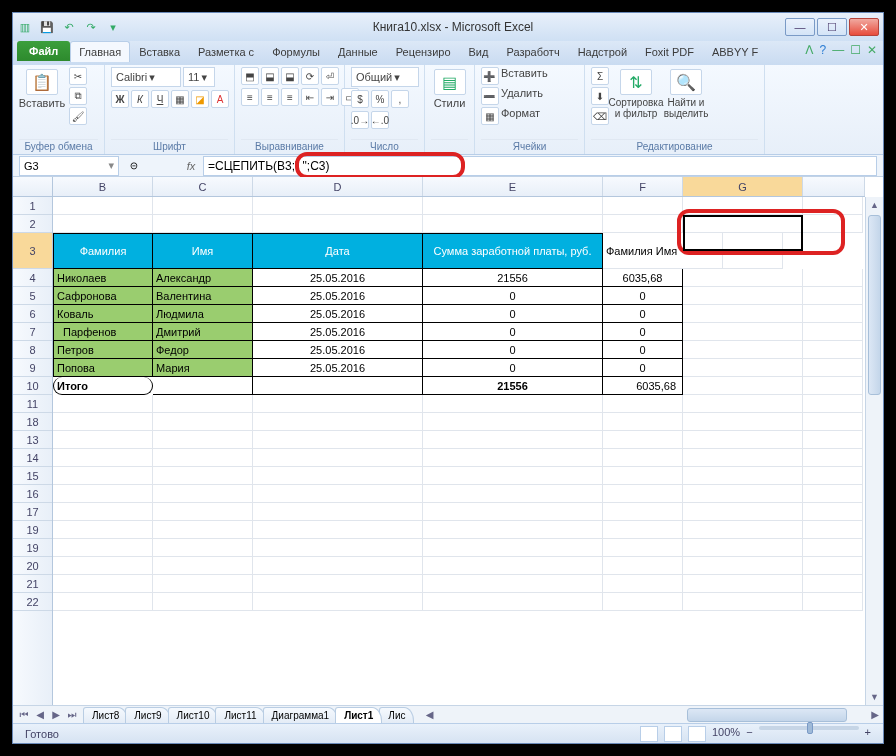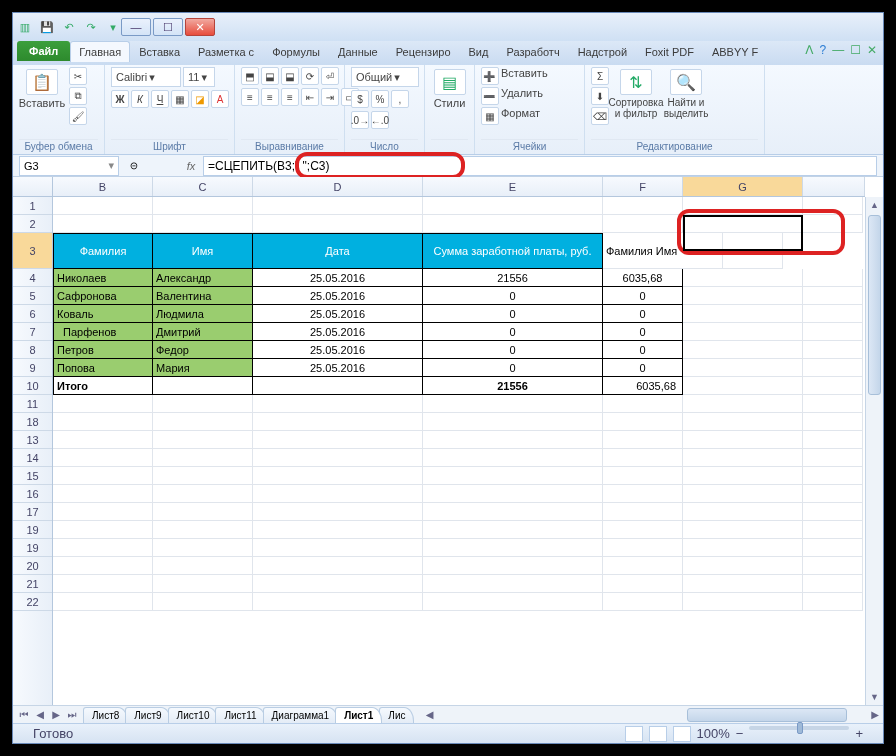--- a/index.html
+++ b/index.html
@@ -67,41 +67,42 @@
 .hscroll-row { position:absolute; left:0; right:0; bottom:0; height:18px; background:#eef3f9; border-top:1px solid #c6d5e6; display:flex; font-size:10px; }
 .tab-nav { display:flex; align-items:center; padding:0 4px; gap:2px; }
 .tab-nav span { width:14px; text-align:center; cursor:pointer; color:#668; }
 .sheet-tabs { display:flex; align-items:flex-end; }
 .sheet-tab { padding:2px 8px; border:1px solid #b9cde3; border-bottom:none; background:linear-gradient(#f5f9fe,#e4ecf6); border-top-left-radius:3px; border-top-right-radius:10px 14px; margin-right:-3px; cursor:pointer; }
 .sheet-tab.active { background:#fff; font-weight:bold; z-index:2; position:relative; }
 .hscroll-track { flex:1; margin-left:10px; display:flex; align-items:center; }
 .hscroll-track .thumb { width:160px; height:14px; background:linear-gradient(#dce7f5,#c4d6ea); border:1px solid #a7bfd9; border-radius:3px; margin-left:auto; margin-right:20px; }
 .hscroll-track .arr { width:16px; text-align:center; color:#668; }
 
-.status-bar { height:20px; background:linear-gradient(#e9f1fb,#d6e3f2); border-top:1px solid #b8cee8; display:flex; align-items:center; font-size:13px; color:#446; padding:0 20px; }
+.status-bar { height:20px; background:linear-gradient(#e9f1fb,#d6e3f2); border-top:1px solid #b8cee8; display:flex; align-items:center; font-size:11px; color:#446; padding:0 12px; }
 .status-bar .right { margin-left:auto; display:flex; gap:6px; align-items:flex-start; }
 .zoom-slider { width:100px; height:4px; background:#c6d5e6; position:relative; border-radius:2px; }
 .zoom-slider .knob { position:absolute; left:48px; top:-4px; width:6px; height:12px; background:#9fbad8; border:1px solid #7a9ac6; border-radius:2px; }
 .view-btn { width:18px; height:16px; border:1px solid #b8cee8; background:#fff; cursor:pointer; }
 .qat-ic { width:16px; height:16px; display:inline-flex; align-items:center; justify-content:center; font-size:11px; color:#3a6; }
 </style>
 </head>
 <body>
 
 <div class="outer">
 <div class="window">
 
   <div class="title-bar">
     <span class="qat-ic">▥</span>
     <div class="qat">
       <span class="qat-ic">💾</span>
       <span class="qat-ic">↶</span>
       <span class="qat-ic">↷</span>
       <span class="qat-ic">▾</span>
     </div>
+    <div class="title">Книга10.xlsx - Microsoft Excel</div>
     <div class="win-controls">
       <div class="win-btn">—</div>
       <div class="win-btn">☐</div>
       <div class="win-btn close">✕</div>
     </div>
   </div>
 
   <div class="tabs-row">
     <div class="file-tab">Файл</div>
     <div class="tab active">Главная</div>
@@ -376,21 +377,21 @@
           <div class="gridrow">
             <div class="cell grn bd-l" style="width: 100px;">Попова</div>
             <div class="cell grn" style="width: 100px;">Мария</div>
             <div class="cell bd center" style="width: 170px;">25.05.2016</div>
             <div class="cell bd num" style="width: 180px;">0</div>
             <div class="cell bd num" style="width: 80px;">0</div>
             <div class="cell " style="width: 120px;"></div>
             <div class="cell " style="width: 60px;"></div>
           </div>
           <div class="gridrow">
-            <div class="cell bd bd-l bold" style="width: 100px;">Итого</div>
+            <div class="cell bd bd-l bold" style="width: 100px; border-radius: 9px;">Итого</div>
             <div class="cell bd" style="width: 100px;"></div>
             <div class="cell bd" style="width: 170px;"></div>
             <div class="cell bd num bold" style="width: 180px;">21556</div>
             <div class="cell bd numr" style="width: 80px;">6035,68</div>
             <div class="cell " style="width: 120px;"></div>
             <div class="cell " style="width: 60px;"></div>
           </div>
           <div class="gridrow">
             <div class="cell " style="width: 100px;"></div>
             <div class="cell " style="width: 100px;"></div>

